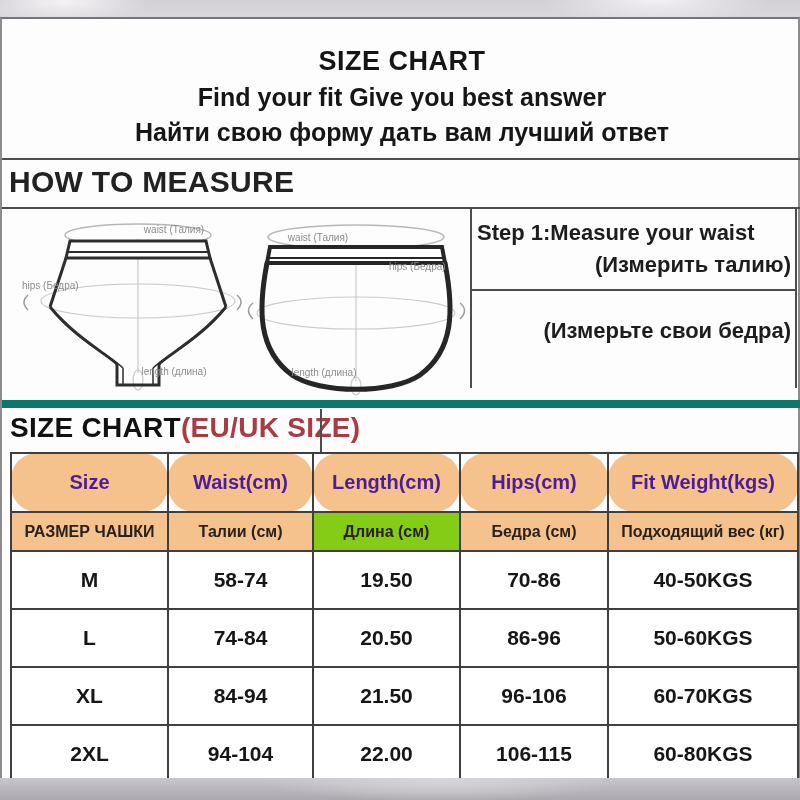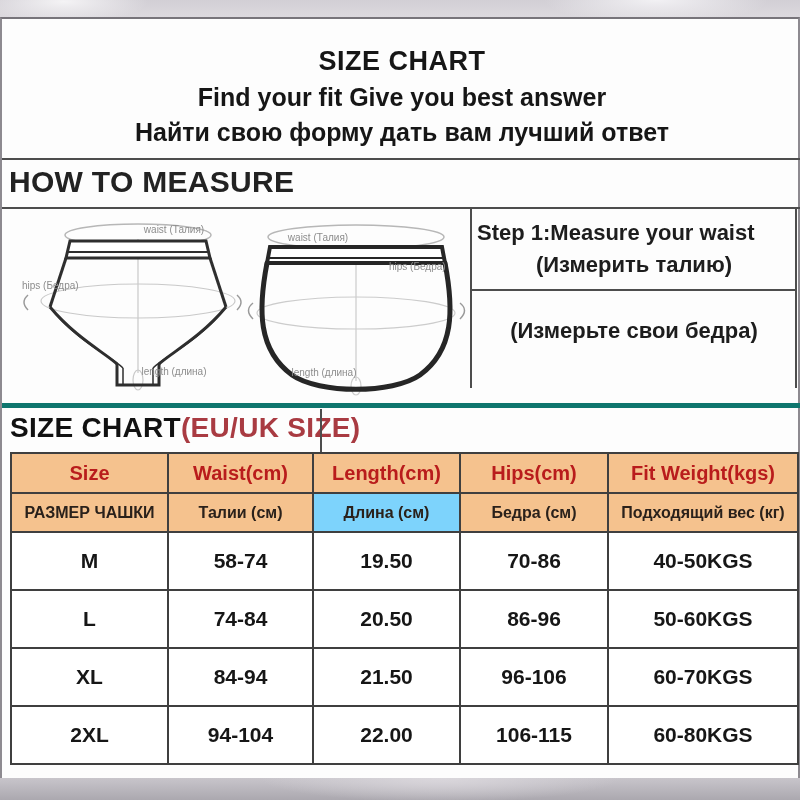--- a/index.html
+++ b/index.html
@@ -41,21 +41,21 @@
   .rule-2 { top:188px; }
 
   .howto {
     position:absolute; top:146px; left:7px;
     font-size:30px; font-weight:700; color:#222; letter-spacing:0.3px;
   }
 
   
   .measure-row {
     position:absolute; top:190px; left:0; width:798px; height:199px;
-    border-bottom:5px solid #0f766e;
+    border-bottom:8px solid #0f766e;
   }
   .diagram-svg { position:absolute; top:6px; }
   .svg-left  { left:18px; }
   .svg-right { left:242px; }
   .dlabel {
     position:absolute; font-size:10px; color:#8c8c8c; white-space:nowrap;
   }
   .dl-waist-l  { left:116px; top:15px;  width:112px; text-align:center; }
   .dl-hips-l   { left:20px;  top:71px; }
   .dl-length-l { left:116px; top:157px; width:112px; text-align:center; }
@@ -63,38 +63,38 @@
   .dl-hips-r   { left:387px; top:52px; }
   .dl-length-r { left:264px; top:158px; width:116px; text-align:center; }
 
   .steps-col {
     position:absolute; left:468px; top:0; width:327px; height:179px;
     border-left:2px solid #4d4d4d; border-right:2px solid #4d4d4d;
   }
   .step-cell-1 { height:82px; border-bottom:2px solid #4d4d4d; padding:11px 4px 0 5px; }
   .step-cell-2 { height:115px; padding:21px 4px 0 5px; }
   .step-en { font-size:22px; font-weight:700; color:#1d1d1d; }
-  .step-ru { font-size:22px; font-weight:700; color:#1d1d1d; text-align:center; margin-top:6px; }
+  .step-ru { font-size:22px; font-weight:700; color:#1d1d1d; text-align:right; margin-top:6px; }
 
   
   .sc-head-row { position:absolute; top:390px; left:0; width:798px; height:43px;padding-left:28px; }
   .sc-head { position:absolute; left:8px; top:3px; font-size:28px; font-weight:700; color:#111; letter-spacing:0.3px; }
   .sc-head .accent { font-weight:700; }
   .sc-head-divider { position:absolute; left:318px; top:0; width:2px; height:43px; background:#4d4d4d; }
 
   
   table.size-table {
     position:absolute; top:433px; left:8px; width:787px;
     border-collapse:collapse; table-layout:fixed;
   }
   .size-table td {
     border:2px solid #3f3f3f; text-align:center; vertical-align:middle;
     background:#ffffff;
   }
-  .size-table tr.hdr-en td { height:40px; font-size:20px; font-weight:700; color:#b91c1c; }
+  .size-table tr.hdr-en td { height:59px; font-size:20px; font-weight:700; color:#4c1d95;border-radius:26px; }
   .size-table tr.hdr-ru td { height:39px; font-size:16px; font-weight:700; color:#2a211b; }
   .size-table tr.data td   { height:58px; font-size:21px; font-weight:700; color:#161616; }
 
   .c0 { width:157px; } .c1 { width:145px; } .c2 { width:147px;margin-top:48px; }
   .c3 { width:148px;margin-top:17px; } .c4 { width:190px;margin-left:28px; }
 </style>
 </head>
 <body>
 
 <div class="canvas">
@@ -176,21 +176,21 @@
           <tr class="hdr-en">
         <td class="c0" style="background: rgb(245, 194, 142);">Size</td>
         <td class="c1" style="background: rgb(245, 194, 142);">Waist(cm)</td>
         <td class="c2" style="background: rgb(245, 194, 142);">Length(cm)</td>
         <td class="c3" style="background: rgb(245, 194, 142);">Hips(cm)</td>
         <td class="c4" style="background: rgb(245, 194, 142);">Fit Weight(kgs)</td>
       </tr>
       <tr class="hdr-ru">
         <td class="c0" style="background: rgb(245, 194, 142);">РАЗМЕР ЧАШКИ</td>
         <td class="c1" style="background: rgb(245, 194, 142);">Талии (см)</td>
-        <td class="c2" style="background: #7dd3fc;">Длина (см)</td>
+        <td class="c2" style="background: #84cc16;">Длина (см)</td>
         <td class="c3" style="background: rgb(245, 194, 142);">Бедра (см)</td>
         <td class="c4" style="background: rgb(245, 194, 142);">Подходящий вес (кг)</td>
       </tr>
       <tr class="data">
         <td>M</td>
         <td>58-74</td>
         <td>19.50</td>
         <td>70-86</td>
         <td>40-50KGS</td>
       </tr>

